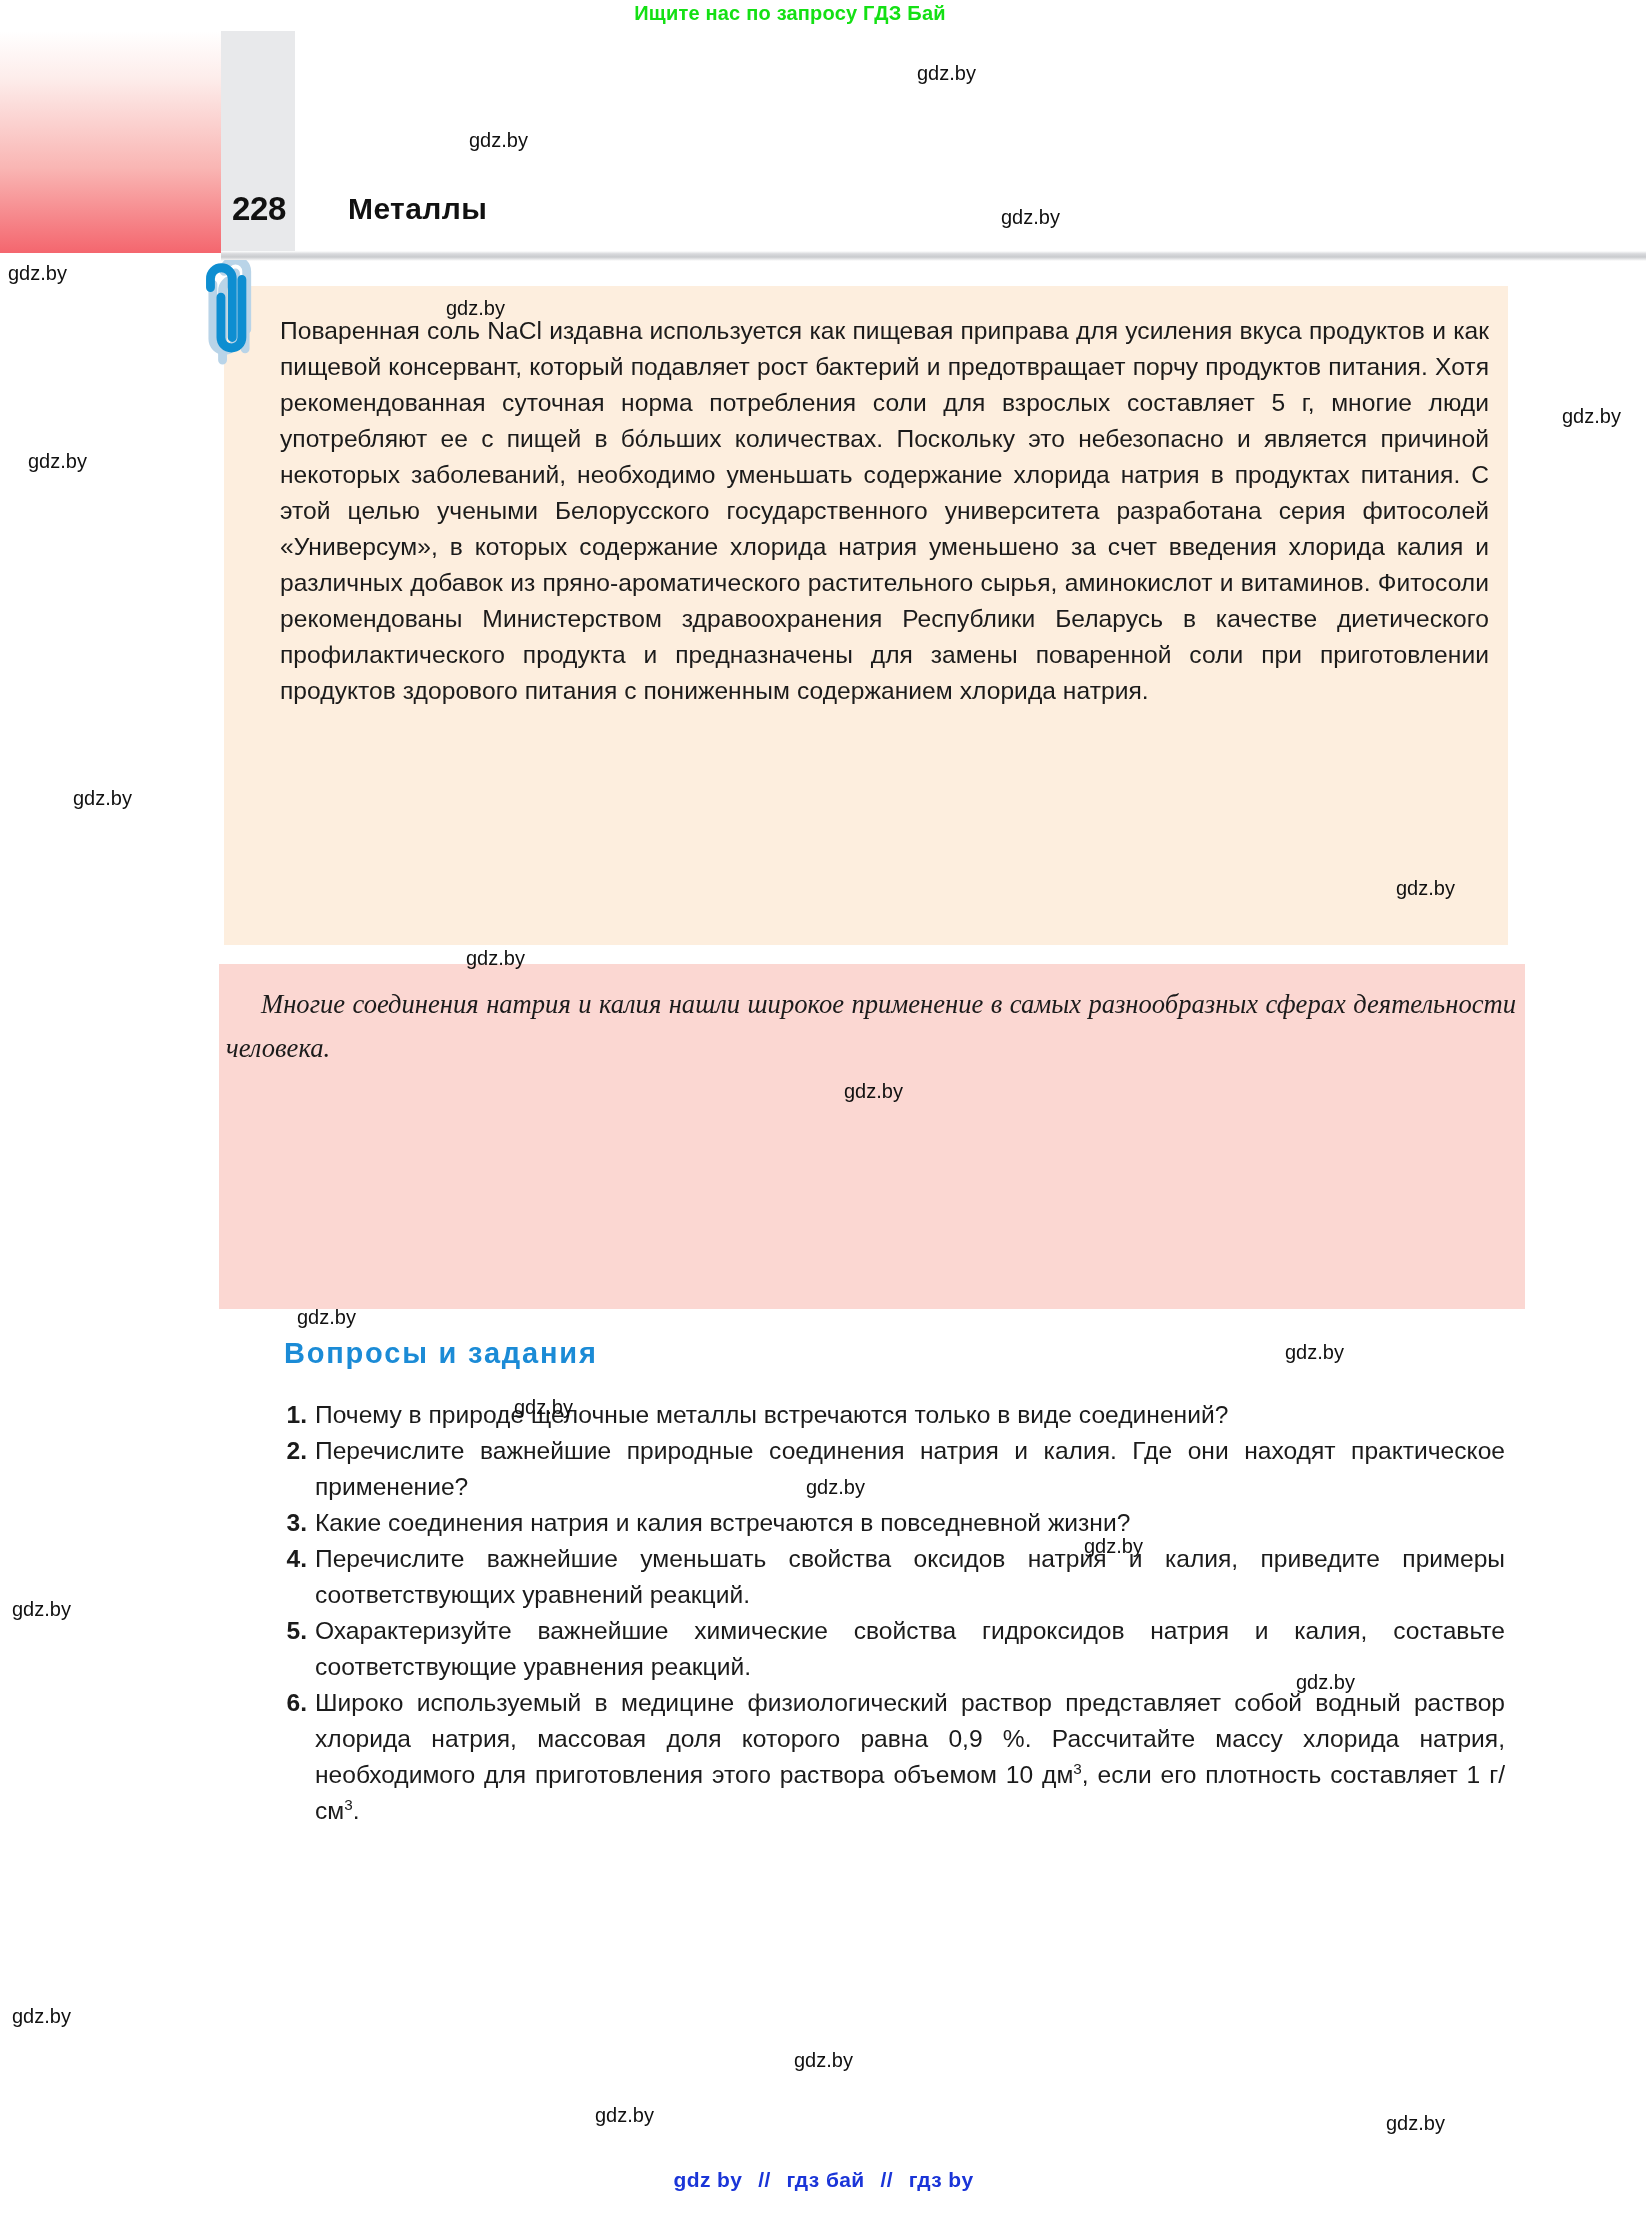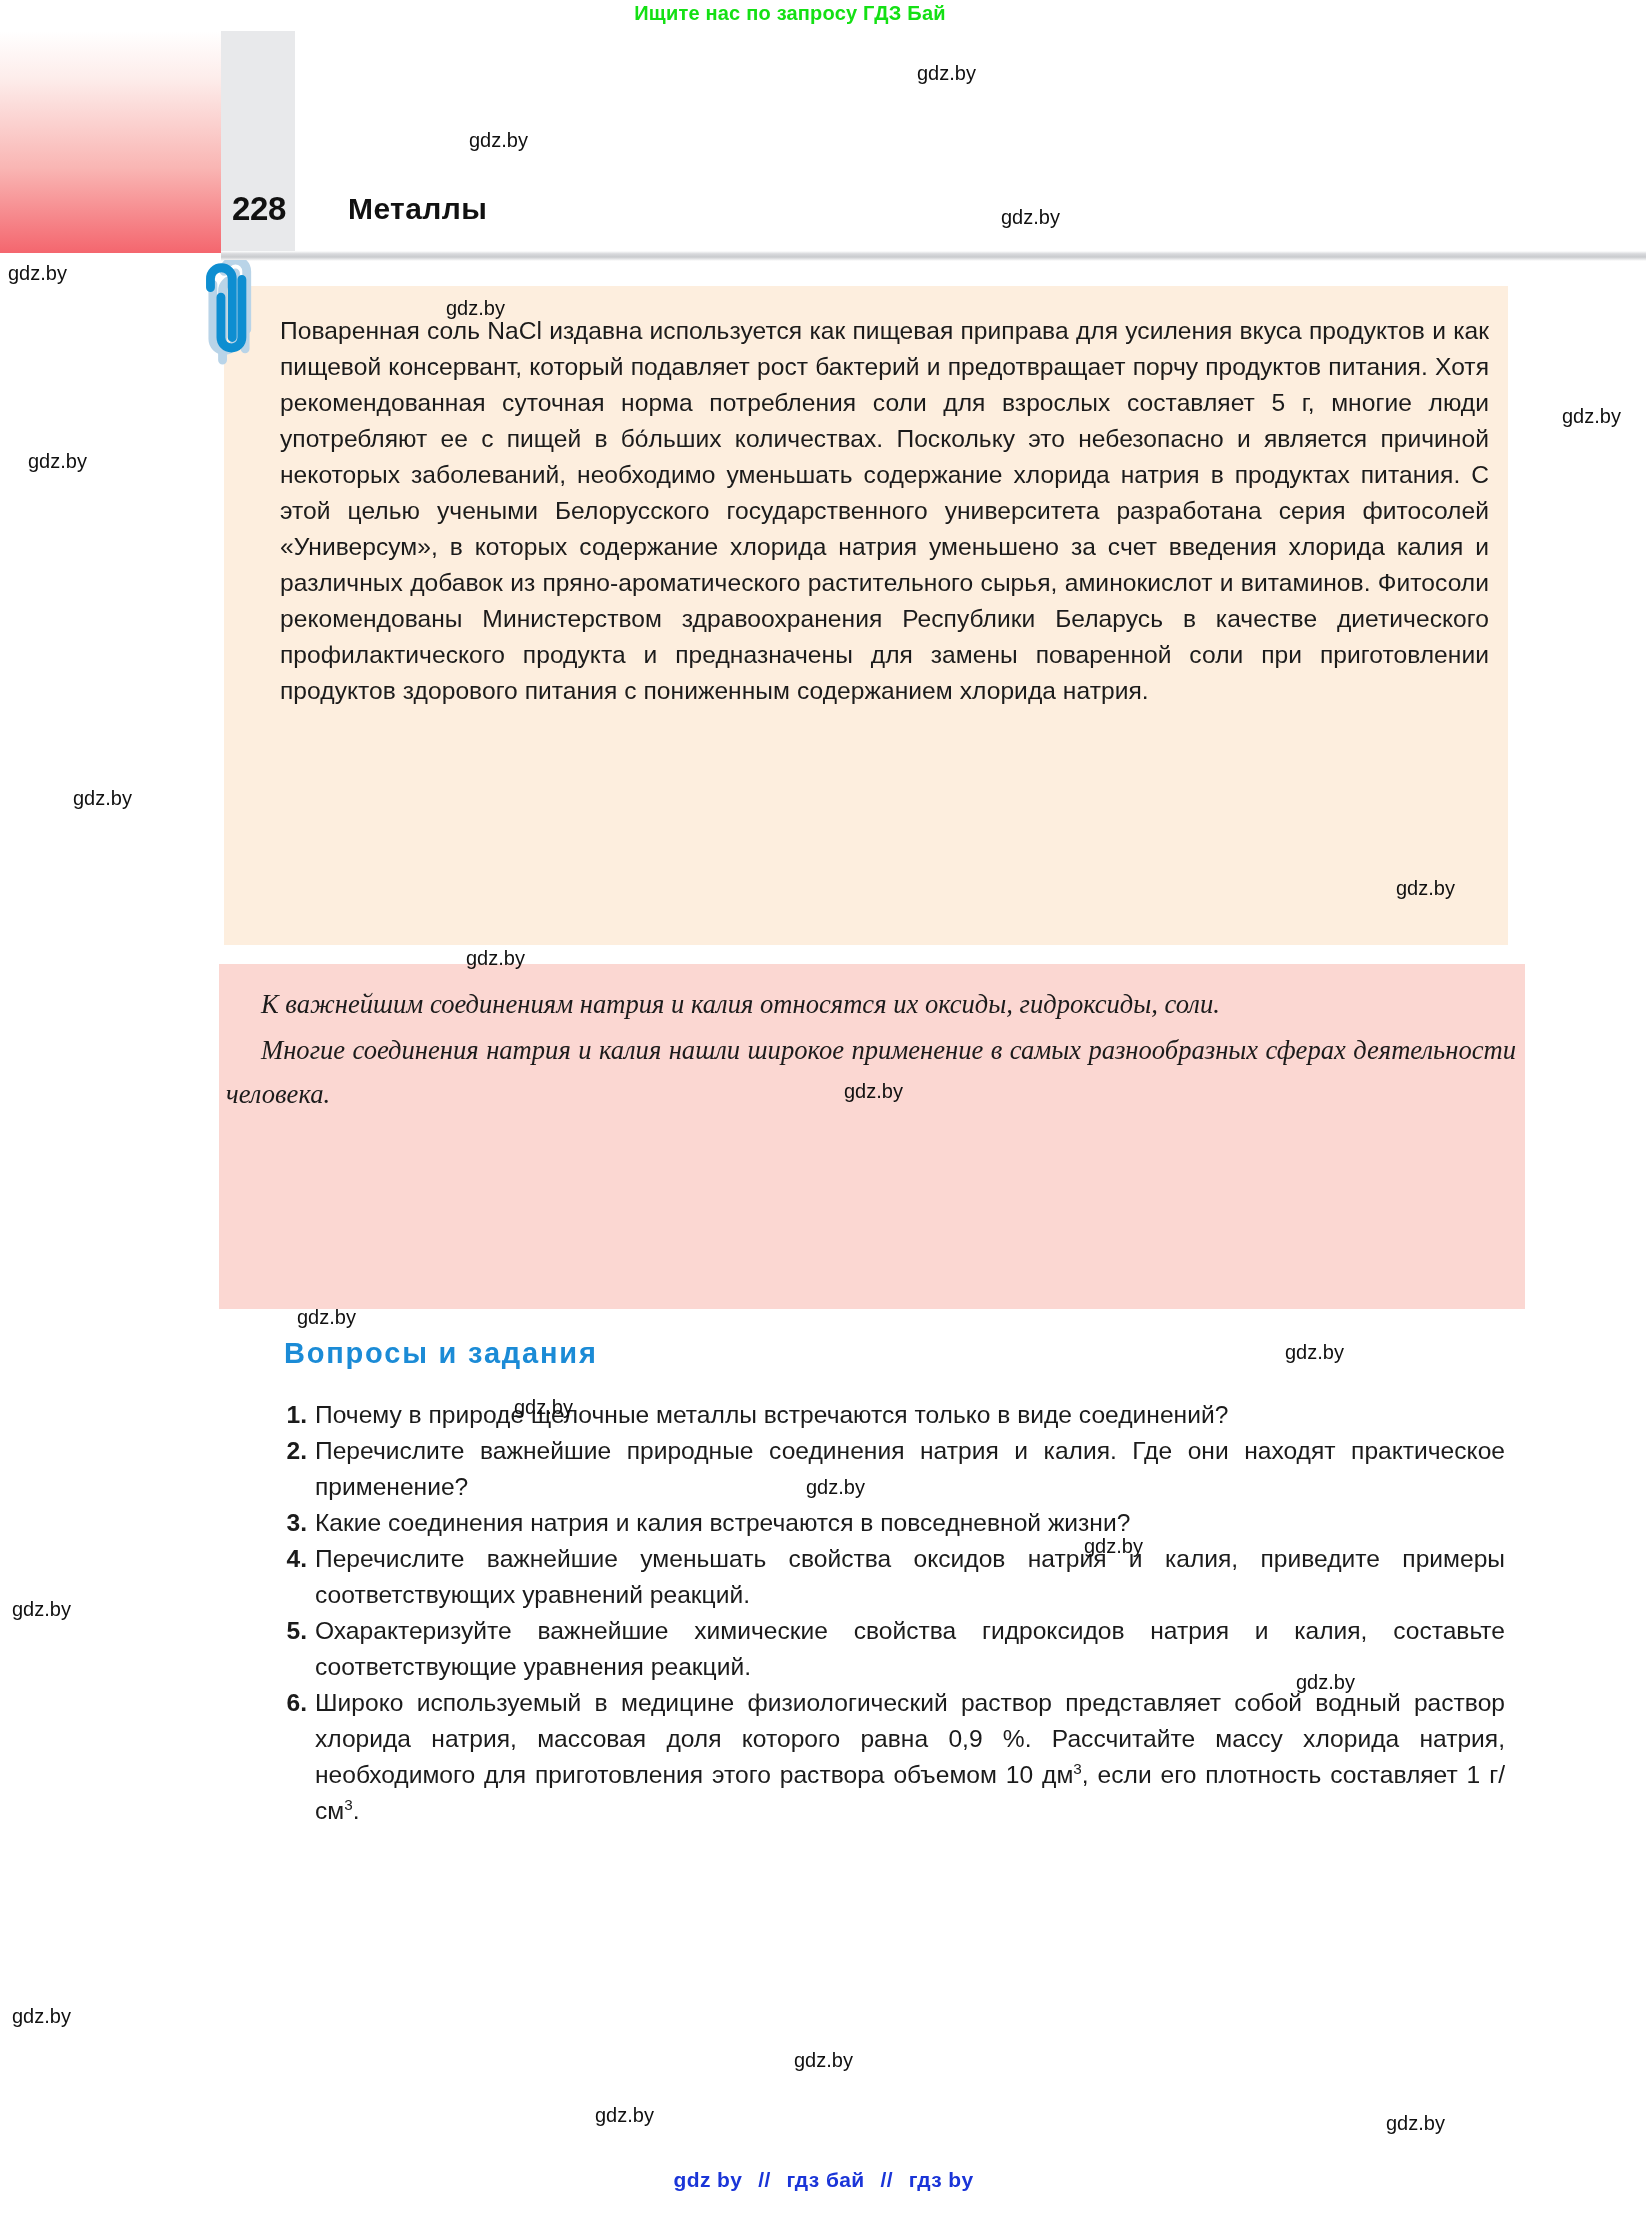--- a/index.html
+++ b/index.html
@@ -222,21 +222,20 @@
   <path d="M44 16 L44 98 a14 14 0 0 1 -28 0 L16 30" fill="none" stroke="#b9d4e8" stroke-width="11" stroke-linecap="round"></path>
   <path d="M28 124 L28 38 a14 14 0 0 1 28 0 L56 110" fill="none" stroke="#b9d4e8" stroke-width="11" stroke-linecap="round"></path>
   <path d="M30 14 a14 14 0 0 1 28 0 L58 86" fill="none" stroke="#b9d4e8" stroke-width="11" stroke-linecap="round"></path>
   <path d="M13 34 L13 23 a13.5 13.5 0 0 1 27 0 L40 96" fill="none" stroke="#0e8ed1" stroke-width="11" stroke-linecap="round"></path>
   <path d="M26 46 L26 96 a13 13 0 0 0 26 0 L52 24" fill="none" stroke="#0e8ed1" stroke-width="11" stroke-linecap="round"></path>
 </svg>
 <div class="info-text">Поваренная соль NaCl издавна используется как пищевая приправа для усиления вкуса продуктов и как пищевой консервант, который подавляет рост бактерий и предотвращает порчу продуктов питания. Хотя рекомендованная суточная норма потребления соли для взрослых составляет 5 г, многие люди употребляют ее с пищей в бо́льших количествах. Поскольку это небезопасно и является причиной некоторых заболеваний, необходимо уменьшать содержание хлорида натрия в продуктах питания. С этой целью учеными Белорусского государственного университета разработана серия фитосолей «Универсум», в которых содержание хлорида натрия уменьшено за счет введения хлорида калия и различных добавок из пряно-ароматического растительного сырья, аминокислот и витаминов. Фитосоли рекомендованы Министерством здравоохранения Республики Беларусь в качестве диетического профилактического продукта и предназначены для замены поваренной соли при приготовлении продуктов здорового питания с пониженным содержанием хлорида натрия.</div>
 
 <div class="summary-box"></div>
 <div class="summary-text">
-  <p>К важнейшим соединениям натрия и калия относятся их оксиды, гидроксиды, соли.</p>
   <p>Многие соединения натрия и калия нашли широкое применение в самых разнообразных сферах деятельности человека.</p>
 </div>
 
 <div class="q-heading">Вопросы и задания</div>
 <div class="q-list">
   <div class="q-item">
     <span class="q-num">1.</span>
     <span class="q-body">Почему в природе щелочные металлы встречаются только в виде соединений?</span>
   </div>
   <div class="q-item">

